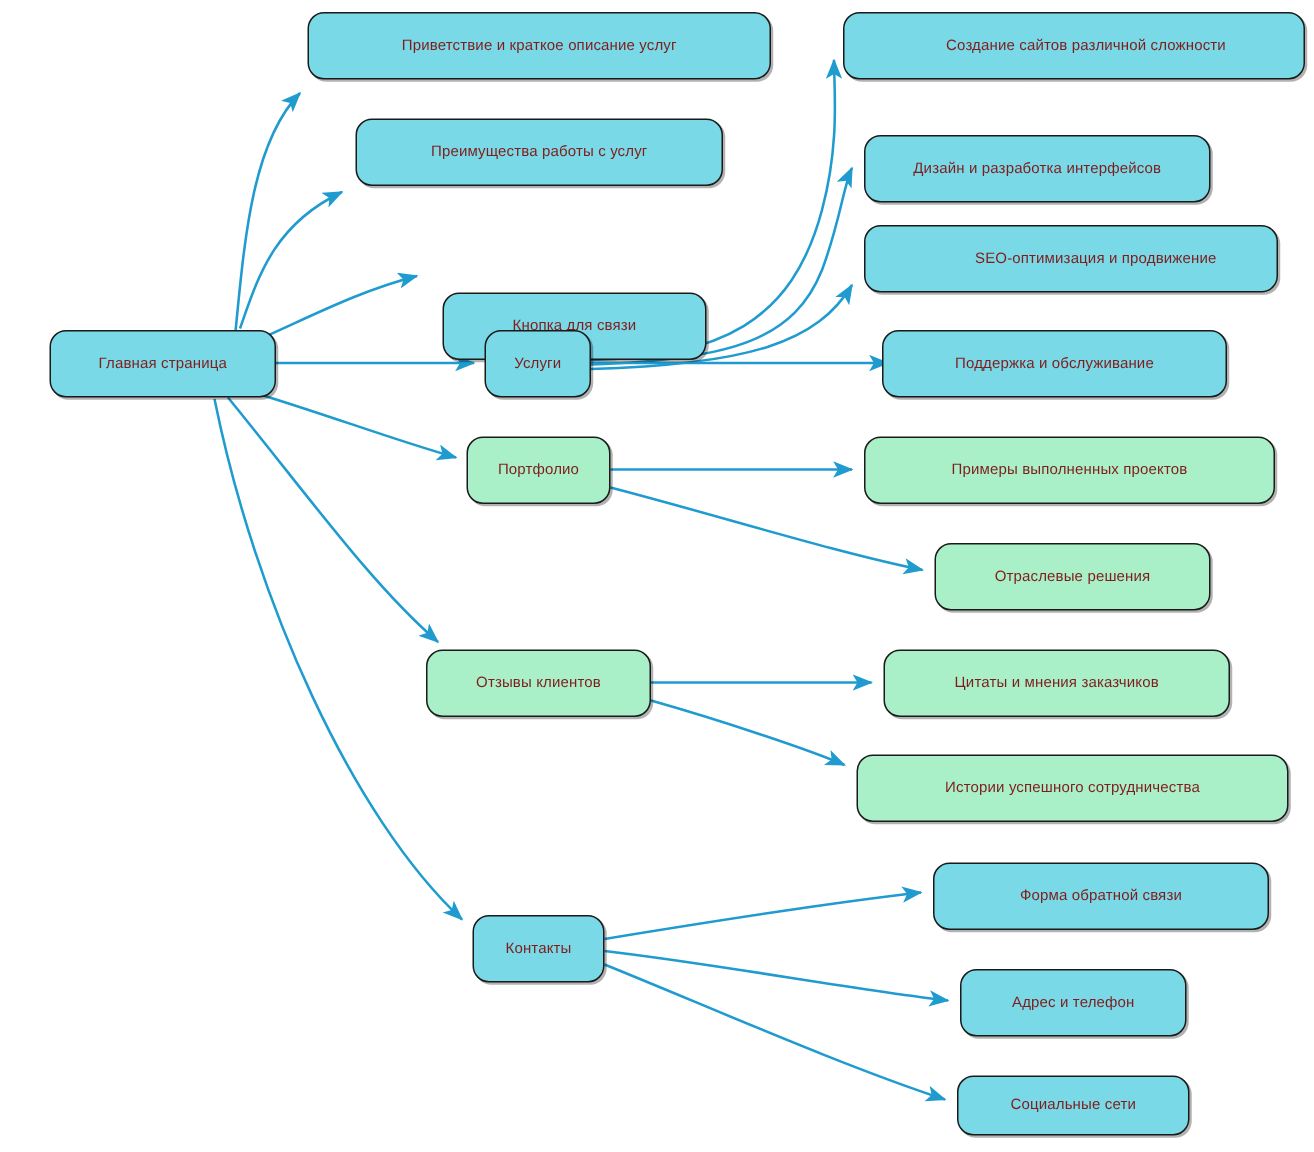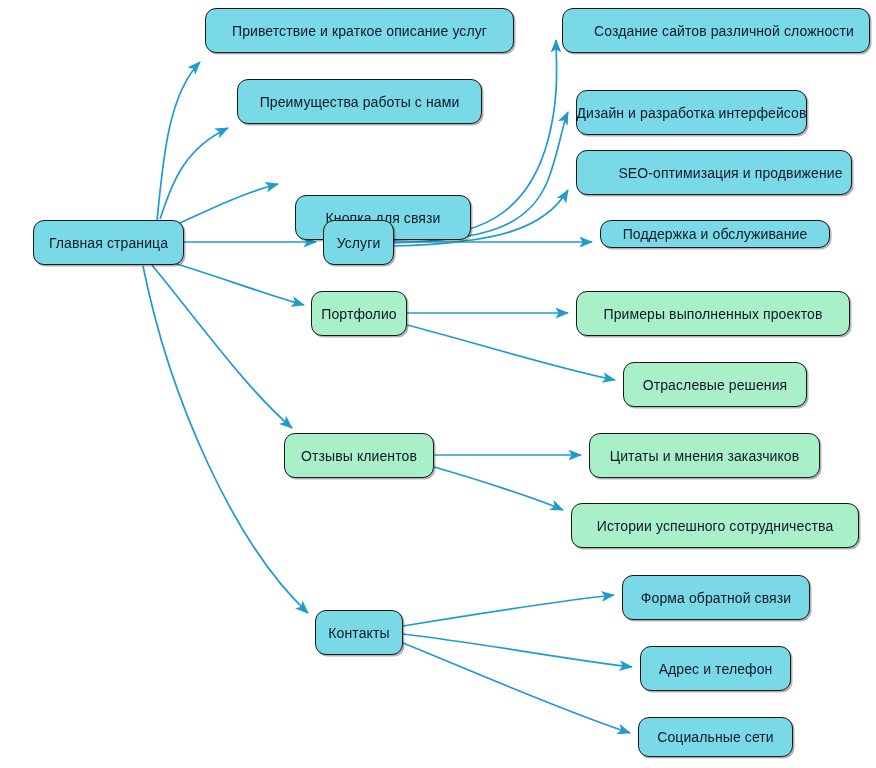--- a/index.html
+++ b/index.html
@@ -28,22 +28,22 @@
     pointer-events: none;
   }
   .node {
     position: absolute;
     box-sizing: border-box;
     display: flex;
     align-items: center;
     justify-content: center;
     border: 1.6px solid #1a1a1a;
     border-radius: 11px;
-    color: #0f172a;
-    font-size: 14px;
+    color: #7f1d1d;
+    font-size: 10px;
     line-height: 1;
     white-space: nowrap;
     letter-spacing: 0.1px;
     box-shadow: 1.5px 1.5px 0 rgba(0,0,0,0.30);
   }
   .node-label {
     pointer-events: none;
   }
   .fill-cyan  { background: #79d9e6; }
   .fill-green { background: #a9f0c8; }
@@ -82,21 +82,21 @@
   </svg>
 
   <div id="node-layer">
       <div class="node fill-cyan" style="left: 6px; top: 220px; width: 151px; height: 45px; margin-left: 27px;">
         <span class="node-label">Главная страница</span>
       </div>
       <div class="node fill-cyan" style="left: 205px; top: 8px; width: 309px; height: 45px;">
         <span class="node-label">Приветствие и краткое описание услуг</span>
       </div>
       <div class="node fill-cyan" style="left: 237px; top: 79px; width: 245px; height: 45px;">
-        <span class="node-label">Преимущества работы с нами</span>
+        <span class="node-label">Преимущества работы с услуг</span>
       </div>
       <div class="node fill-cyan" style="left: 295px; top: 150px; width: 176px; height: 45px; margin-top: 45px;">
         <span class="node-label">Кнопка для связи</span>
       </div>
       <div class="node fill-cyan" style="left: 323px; top: 220px; width: 71px; height: 45px;">
         <span class="node-label">Услуги</span>
       </div>
       <div class="node fill-green" style="left: 311px; top: 291px; width: 96px; height: 45px;">
         <span class="node-label">Портфолио</span>
       </div>
@@ -108,36 +108,36 @@
       </div>
       <div class="node fill-cyan" style="left: 562px; top: 8px; width: 308px; height: 45px; padding-left: 16px;">
         <span class="node-label">Создание сайтов различной сложности</span>
       </div>
       <div class="node fill-cyan" style="left: 576px; top: 90px; width: 231px; height: 45px; justify-content: center;">
         <span class="node-label">Дизайн и разработка интерфейсов</span>
       </div>
       <div class="node fill-cyan" style="left: 576px; top: 150px; width: 276px; height: 45px; padding-left: 33px;">
         <span class="node-label">SEO-оптимизация и продвижение</span>
       </div>
-      <div class="node fill-cyan" style="left: 600px; top: 220px; width: 230px; height: 28px;">
+      <div class="node fill-cyan" style="left: 588px; top: 220px; width: 230px; height: 45px;">
         <span class="node-label">Поддержка и обслуживание</span>
       </div>
       <div class="node fill-green" style="left: 576px; top: 291px; width: 274px; height: 45px;">
         <span class="node-label">Примеры выполненных проектов</span>
       </div>
       <div class="node fill-green" style="left: 623px; top: 362px; width: 184px; height: 45px;">
         <span class="node-label">Отраслевые решения</span>
       </div>
       <div class="node fill-green" style="left: 589px; top: 433px; width: 231px; height: 45px;">
         <span class="node-label">Цитаты и мнения заказчиков</span>
       </div>
       <div class="node fill-green" style="left: 571px; top: 503px; width: 288px; height: 45px;">
         <span class="node-label">Истории успешного сотрудничества</span>
       </div>
-      <div class="node fill-cyan" style="left: 622px; top: 575px; width: 188px; height: 45px; text-align: right;">
+      <div class="node fill-cyan" style="left: 622px; top: 575px; width: 224px; height: 45px; text-align: right;">
         <span class="node-label">Форма обратной связи</span>
       </div>
       <div class="node fill-cyan" style="left: 640px; top: 646px; width: 151px; height: 45px;">
         <span class="node-label">Адрес и телефон</span>
       </div>
       <div class="node fill-cyan" style="left: 638px; top: 717px; width: 155px; height: 40px; text-align: right;">
         <span class="node-label">Социальные сети</span>
       </div>
     </div>
 

